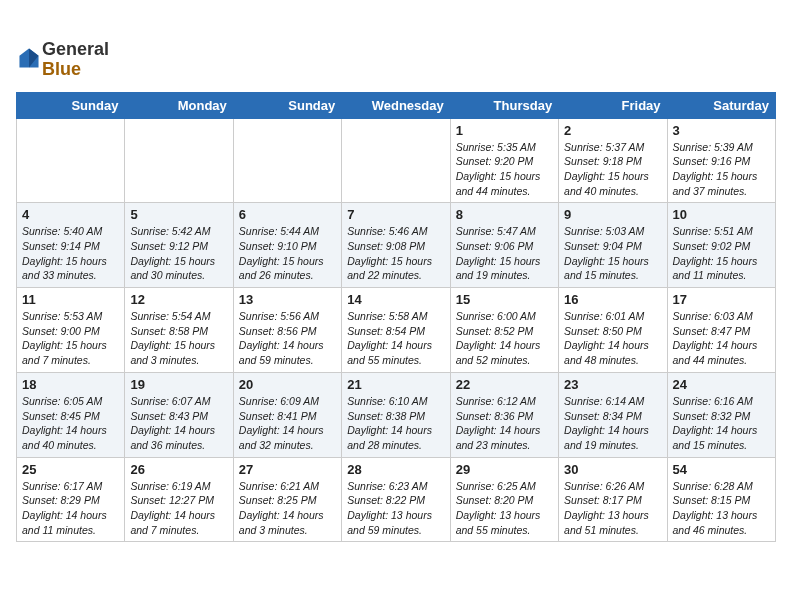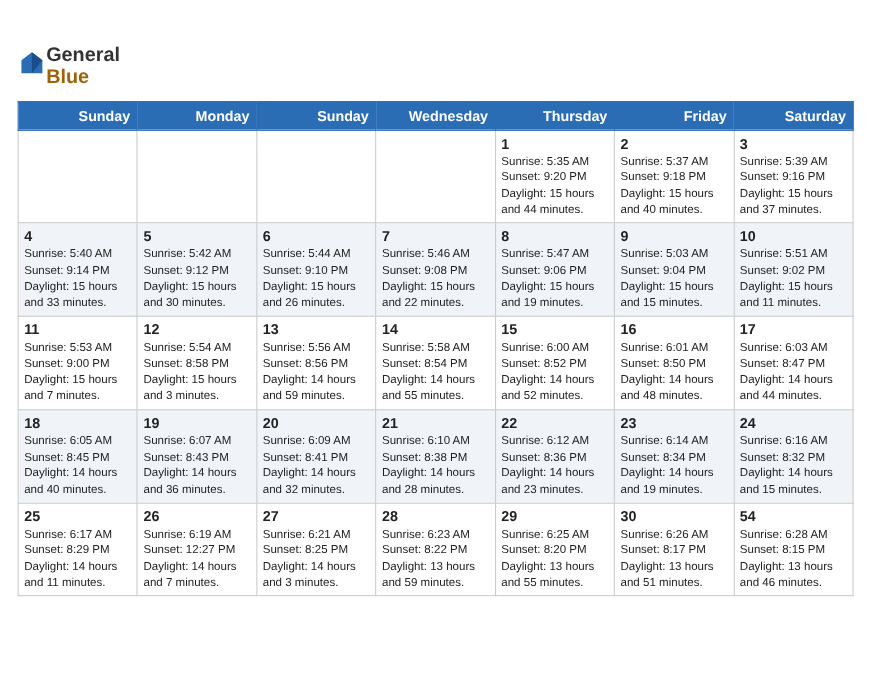--- a/index.html
+++ b/index.html
@@ -83,20 +83,21 @@
     .day-number {
       font-size: 13px;
       font-weight: bold;
       display: block;
       margin-bottom: 2px;
     }
     .day-info {
       font-size: 10.5px;
       line-height: 1.4;
       color: #222;
+      font-style: italic;
     }
     .empty-cell {
       background: #fff;
     }
     
     .row-odd td { background: #fff; }
     .row-even td { background: #e8eef5; }
   </style>
 </head>
 <body>

